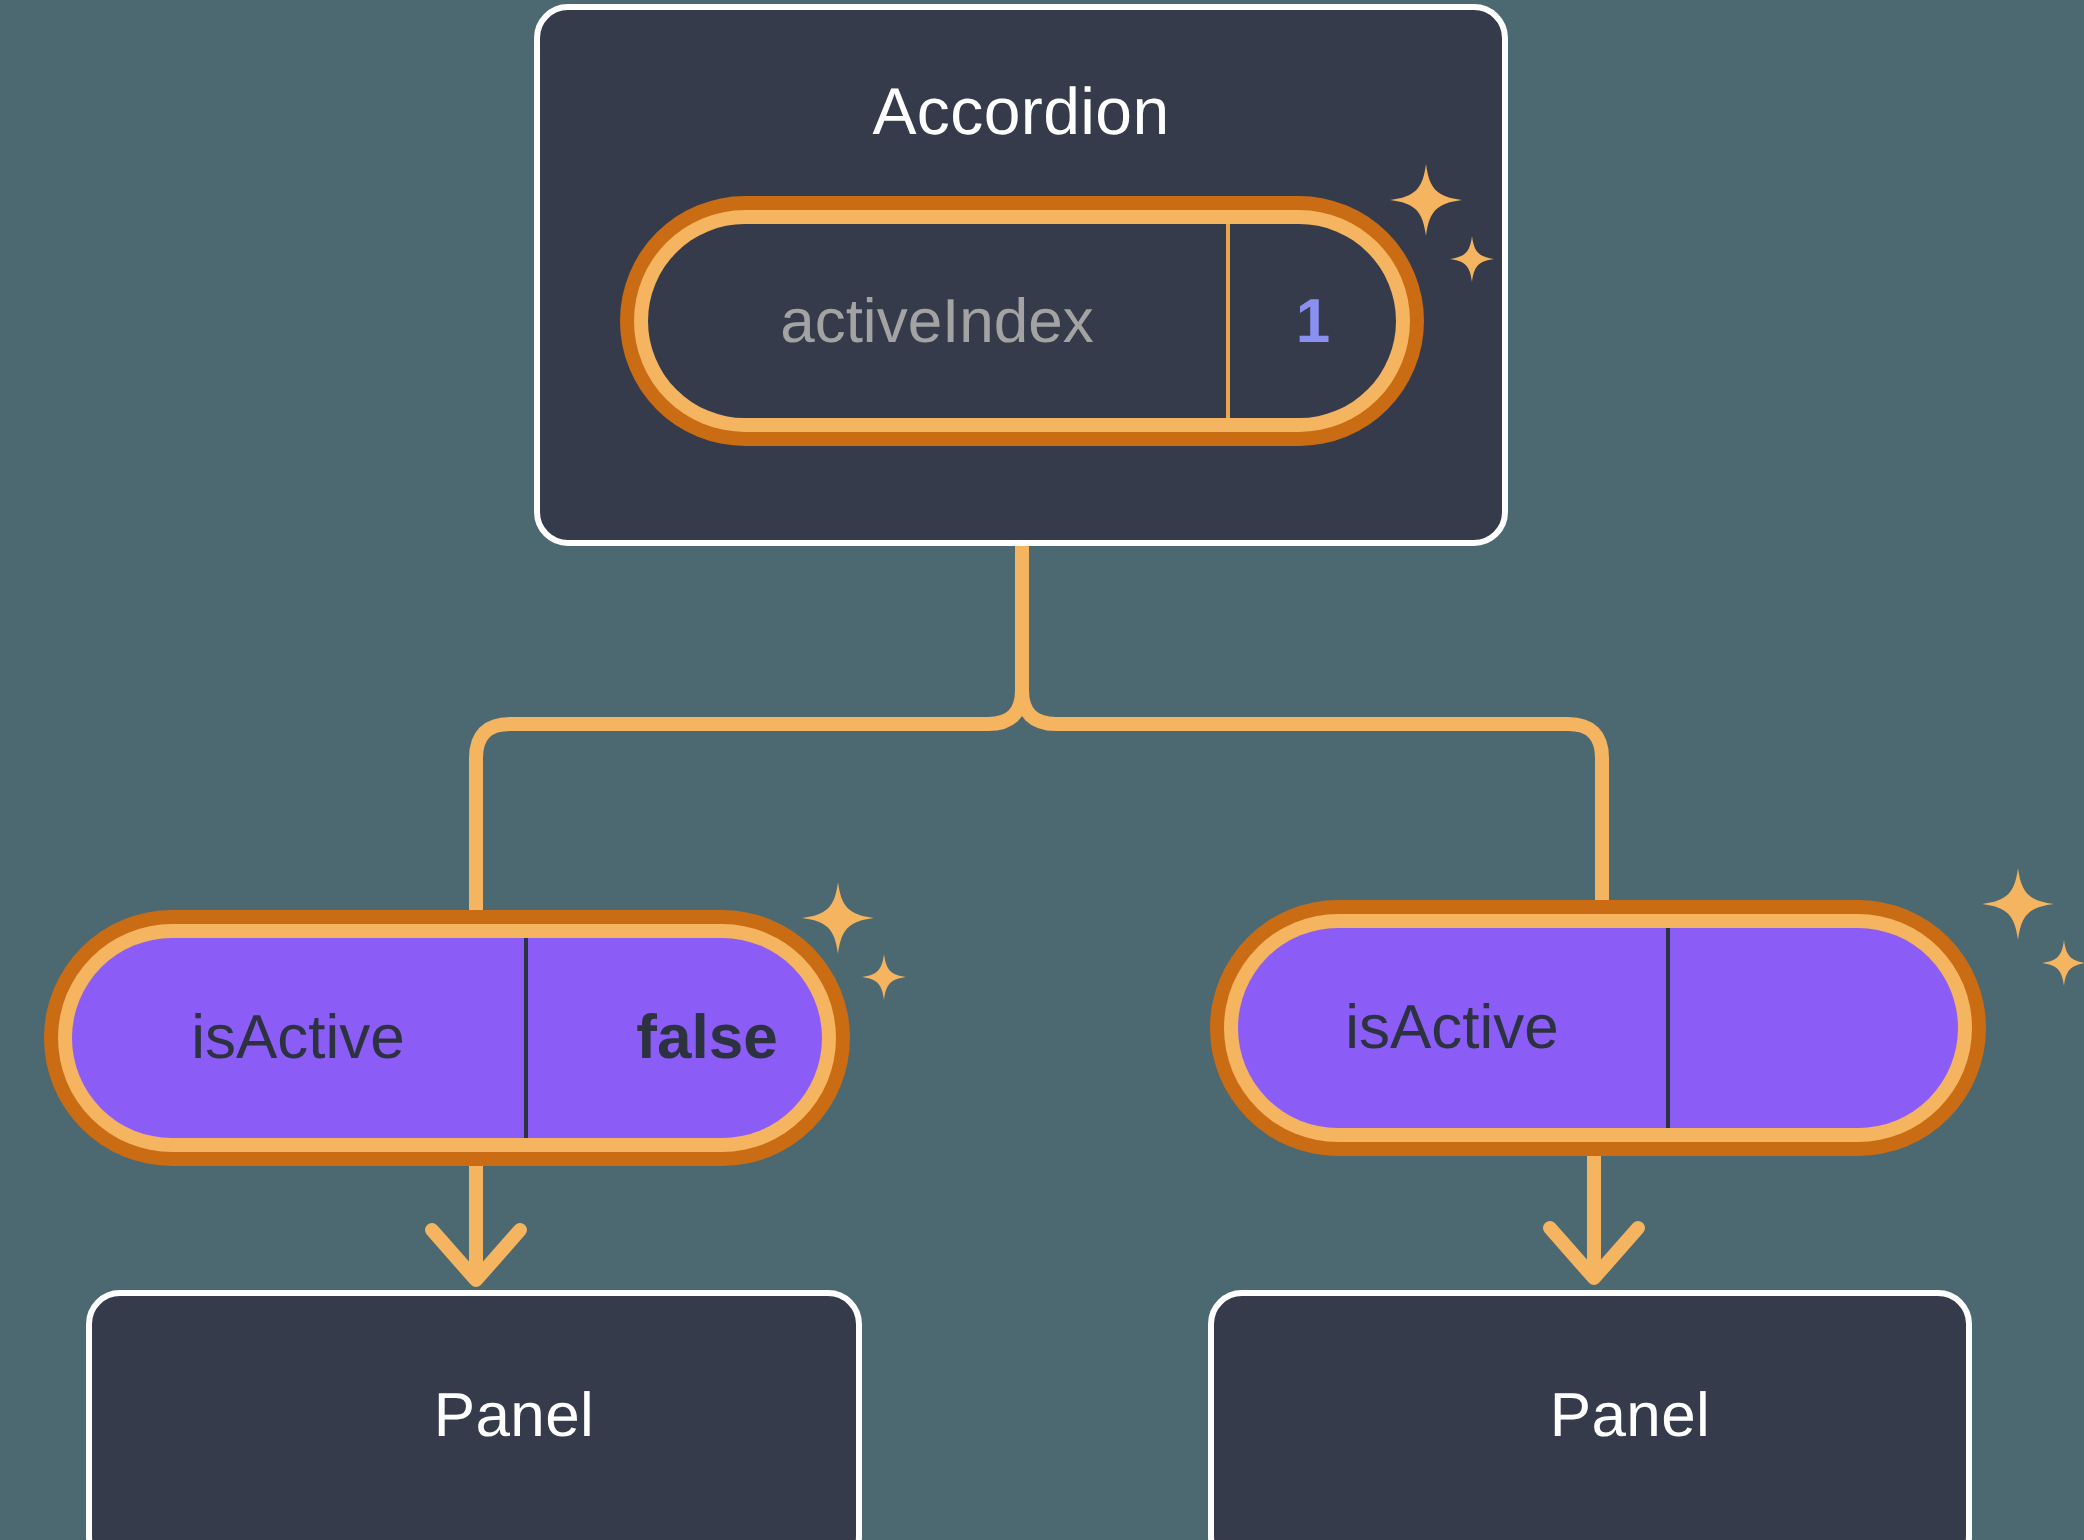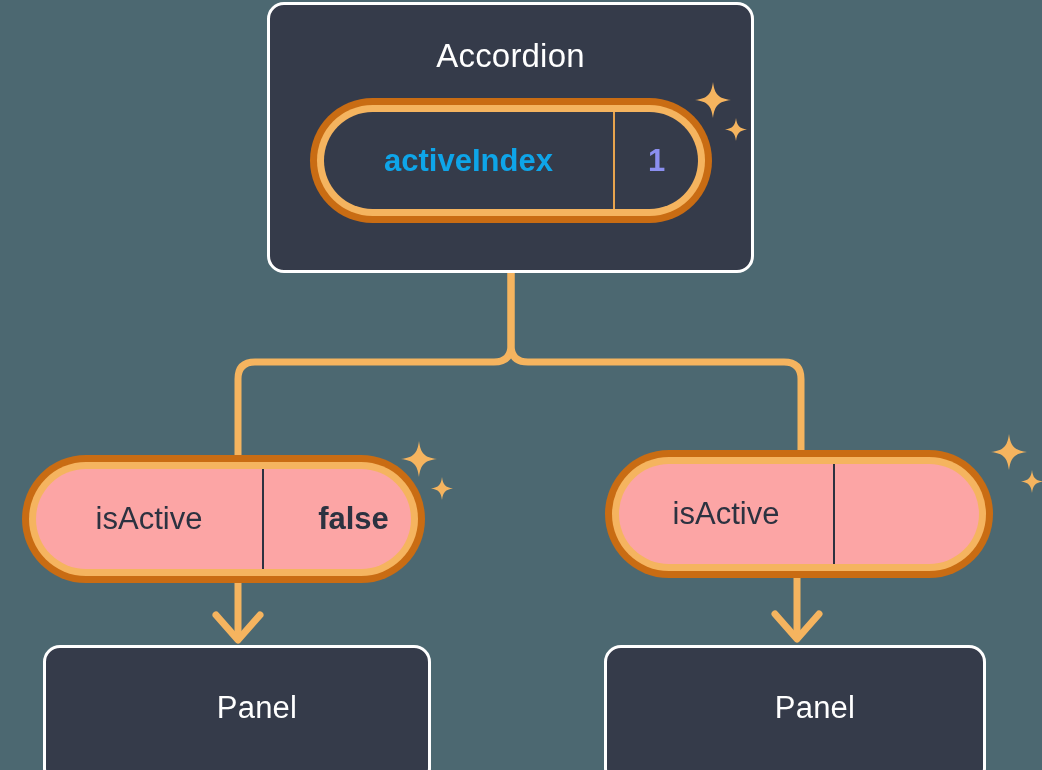--- a/index.html
+++ b/index.html
@@ -95,33 +95,33 @@
     display: flex;
     align-items: center;
     justify-content: center;
     white-space: nowrap;
     box-sizing: border-box;
   }
 
   
   .pill-dark .pill-body { background: #353b4a; border: 0; }
   .pill-dark .pill-key {
-    color: #0ea5e9;
-    font-size: 31px;
-    font-weight: 700;
+    color: #a3a3a3;
+    font-size: 31px;
+    font-weight: 400;
     border-right: 2px solid #e8a44e;
   }
   .pill-dark .pill-val {
     color: #8b8ff0;
     font-size: 31px;
     font-weight: 700;
   }
 
   
-  .pill-purple .pill-body { background: #fca5a5; }
+  .pill-purple .pill-body { background: #8b5cf6; }
   .pill-purple .pill-key {
     color: #2c3240;
     font-size: 31px;
     font-weight: 400;
     border-right: 2px solid #2c3240;
   }
   .pill-purple .pill-val {
     color: #2c3240;
     font-size: 31px;
     font-weight: 700;

